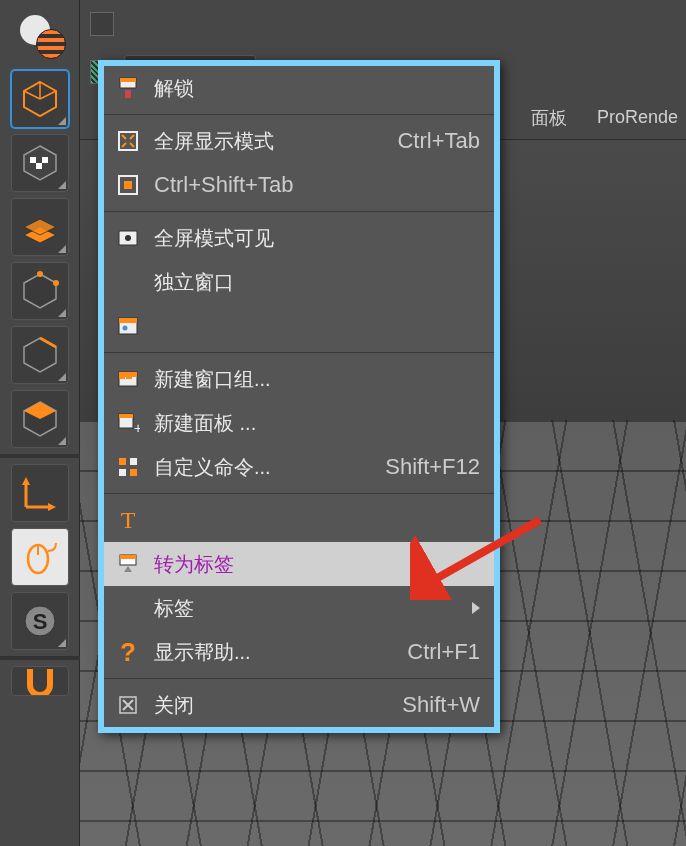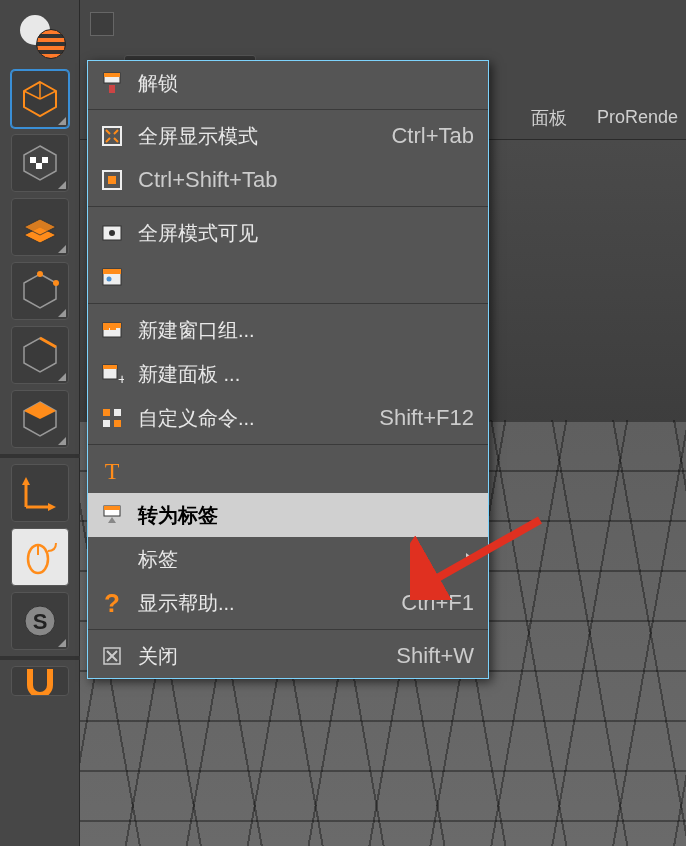--- a/index.html
+++ b/index.html
@@ -146,40 +146,39 @@
         linear-gradient(180deg, #5f5f5f, #6a6a6a);
     }
     .grid-hlines {
       position: absolute;
       left: 0; right: 0; top: 280px; bottom: 0;
       background: repeating-linear-gradient(180deg, rgba(0,0,0,.35) 0 2px, transparent 2px 50px);
     }
 
     .context-menu {
       position: absolute;
-      left: 87px; top: 60px;
+      left: 98px; top: 60px;
       width: 402px;
       background: #555555;
-      border: 1px solid #7dd3fc;
+      border: 6px solid #7dd3fc;
       box-shadow: 3px 3px 10px rgba(0,0,0,.6);
       z-index: 100;
     }
     .menu-item {
       display: flex;
       align-items: center;
       height: 44px;
       padding: 0 14px 0 10px;
       gap: 12px;
       color: #e8e8e8;
       font-size: 20px;
     }
     .menu-item.highlighted {
       background: #d0d0d0;
-      color: #000000;
-      font-weight: bold;
+      color: #a21caf;
     }
     .menu-sep {
       height: 1px;
       background: #3a3a3a;
       margin: 4px 0;
     }
     .menu-icon {
       width: 28px; height: 28px;
       flex-shrink: 0;
       display: flex;
@@ -399,20 +398,24 @@
   <div class="menu-item">
     <span class="menu-icon">
       <svg width="24" height="24" viewBox="0 0 24 24">
           <rect x="3" y="5" width="18" height="14" fill="#eee" stroke="#333"></rect>
           <circle cx="12" cy="12" r="3" fill="#333"></circle>
         </svg>
     </span>
     <span class="menu-label">全屏模式可见</span>
   </div>
 
+  <div class="menu-item">
+    <span class="menu-icon"></span>
+    <span class="menu-label">独立窗口</span>
+  </div>
 
   <div class="menu-item">
     <span class="menu-icon">
       <svg width="24" height="24" viewBox="0 0 24 24">
           <rect x="3" y="4" width="18" height="16" fill="#eee" stroke="#333"></rect>
           <rect x="3" y="4" width="18" height="5" fill="#ff8c1a"></rect>
           <circle cx="9" cy="14" r="2.5" fill="#4a90d0"></circle>
         </svg>
     </span>
   </div>

